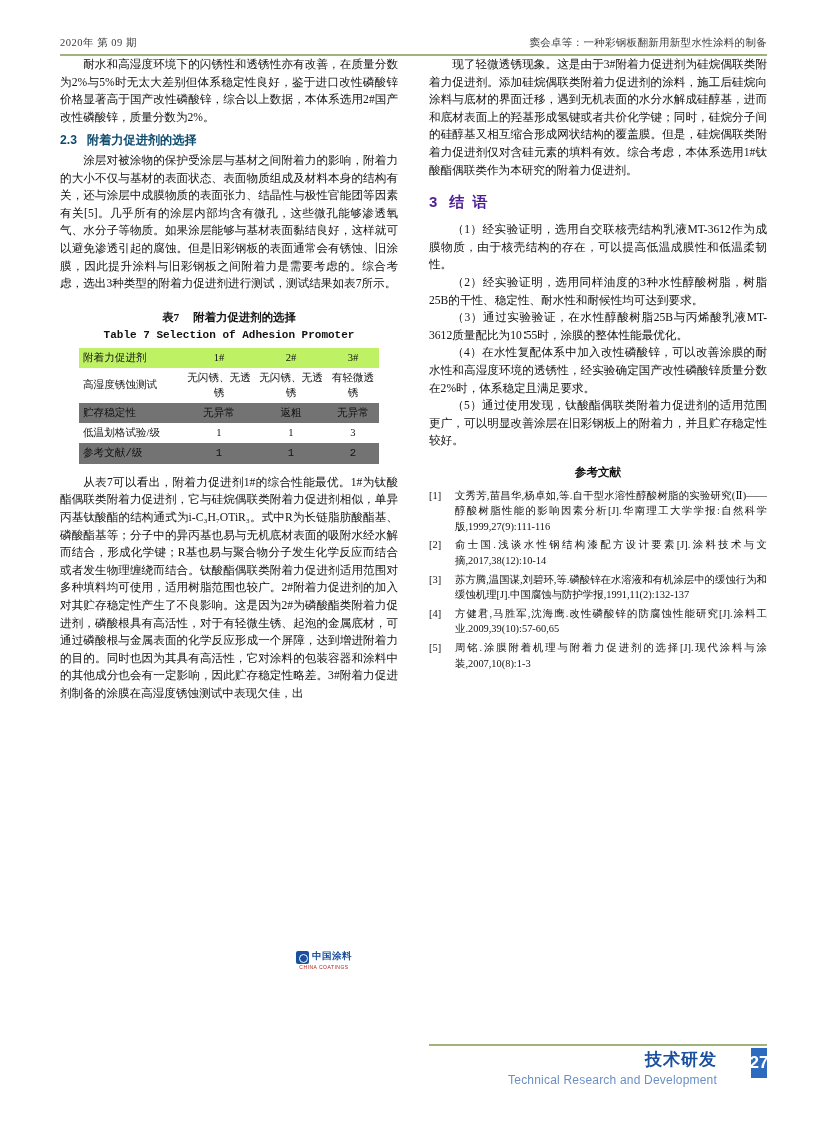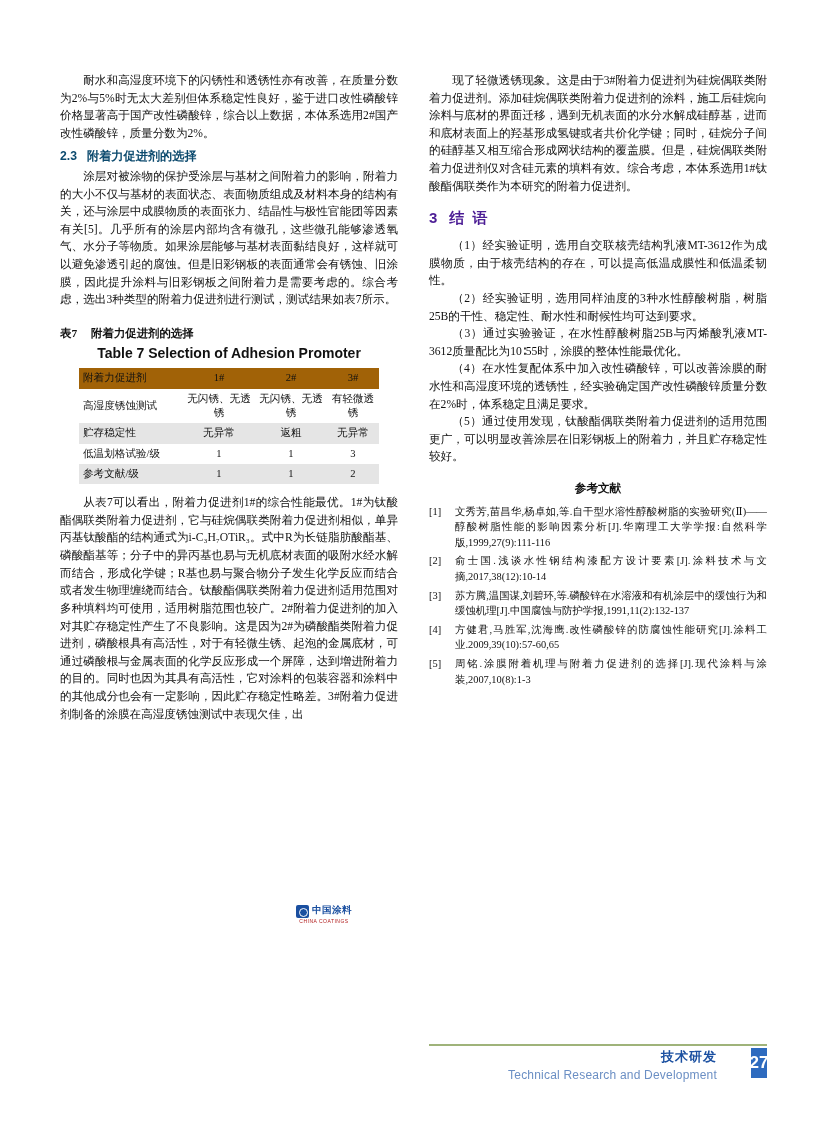--- a/index.html
+++ b/index.html
@@ -29,21 +29,21 @@
     color: #3c3c3c;
     padding-bottom: 4px;
     border-bottom: 2px solid #9fb37a;
   }
   .header .left { letter-spacing: 0.5px; }
   .header .right { letter-spacing: 0.3px; }
 
   
   .col {
     position: absolute;
-    top: 72px;
+    top: 56px;
     width: 338px;
     font-size: 11.6px;
     line-height: 1.52;
     text-align: justify;
     color: #111;
   }
   .col-left { left: 60px; }
   .col-right { left: 429px; }
 
   p { margin: 0; text-indent: 2em; }
@@ -63,70 +63,70 @@
     margin: 12px 0 7px 0;
     letter-spacing: 2px;
     font-family: "Liberation Sans", sans-serif;
     color: #4c1d95;
   }
   .sec-big .num { margin-right: 12px; letter-spacing: 0; }
 
   
   .table-wrap { margin: 16px 0 10px 0; }
   .tbl-cap {
-    text-align: left;
+    text-align: center;
     font-size: 11.4px;
     font-weight: bold;
     margin-bottom: 1px;
   }
   .tbl-cap .gap { display:inline-block; width: 14px; }
   .tbl-cap-en {
     text-align: center;
-    font-size: 14px;
+    font-size: 11px;
     font-weight: bold;
     margin-bottom: 4px;
-    font-family: Liberation Sans, sans-serif;
+    font-family: Liberation Mono, monospace;
   }
   table.data {
     border-collapse: collapse;
     width: 300px;
     margin: 0 auto;
     font-size: 10.6px;
   }
   table.data td {
     border: none;
     padding: 3px 2px;
     text-align: center;
     line-height: 1.35;
   }
   table.data td.lbl { text-align: left; padding-left: 4px; width: 98px; }
-  table.data tr.shade td { background: #e5e5e5; }
+  table.data tr.shade td { background: #737373; font-family: Liberation Mono, monospace; }
   table.data tr.plain td { background: #ffffff; }
-  table.data tr.hdr td { background: #a16207; font-weight: normal; }
+  table.data tr.hdr td { background: #bef264; font-weight: normal; }
 
   
   .ref-title {
     text-align: center;
     font-weight: bold;
     font-size: 11.6px;
     margin: 14px 0 6px 0;
   }
   .ref {
     display: flex;
     font-size: 10.4px;
     line-height: 1.5;
     margin-bottom: 3px;
   }
   .ref .n { width: 26px; flex: 0 0 26px; }
   .ref .t { flex: 1; text-align: justify; }
 
   
   .footer-logo {
     position: absolute;
-    left: 296px; top: 904px;
+    left: 296px; top: 950px;
     text-align: center;
     font-size: 7px;
     color: #0a3f8f;
     font-family: "Liberation Sans", sans-serif;
   }
   .footer-logo .cn {
     font-size: 9.5px;
     font-weight: bold;
     color: #1a4fa0;
     letter-spacing: 0.5px;
@@ -153,21 +153,21 @@
     border: 1.5px solid #fff;
     border-radius: 50%;
   }
 
   .footer-right {
     position: absolute;
     right: 60px; top: 1048px;
     text-align: right;
   }
   .footer-right .cn {
-    font-size: 13px;
+    font-size: 17px;
     color: #1a4fa0;
     font-weight: bold;
     font-family: Liberation Serif, serif;
     letter-spacing: 1px;
   }
   .footer-right .en {
     font-size: 12px;
     color: #6b8fc4;
     font-family: "Liberation Sans", sans-serif;
     letter-spacing: 0.2px;
@@ -191,20 +191,24 @@
     left: 429px; top: 1044px;
     width: 338px; height: 2px;
     background: #9fb37a;
   }
 </style>
 </head>
 <body>
 
 <div class="page">
 
+  <div class="header">
+    <div class="left">2020年  第 09 期</div>
+    <div class="right">窦会卓等：一种彩钢板翻新用新型水性涂料的制备</div>
+  </div>
 
   <div class="col col-left">
 
     <p>耐水和高湿度环境下的闪锈性和透锈性亦有改善，在质量分数为2%与5%时无太大差别但体系稳定性良好，鉴于进口改性磷酸锌价格显著高于国产改性磷酸锌，综合以上数据，本体系选用2#国产改性磷酸锌，质量分数为2%。</p>
 
     <div class="sec-green">
       <span class="num">2.3</span><span>附着力促进剂的选择</span>
     </div>
 
     <p>涂层对被涂物的保护受涂层与基材之间附着力的影响，附着力的大小不仅与基材的表面状态、表面物质组成及材料本身的结构有关，还与涂层中成膜物质的表面张力、结晶性与极性官能团等因素有关[5]。几乎所有的涂层内部均含有微孔，这些微孔能够渗透氧气、水分子等物质。如果涂层能够与基材表面黏结良好，这样就可以避免渗透引起的腐蚀。但是旧彩钢板的表面通常会有锈蚀、旧涂膜，因此提升涂料与旧彩钢板之间附着力是需要考虑的。综合考虑，选出3种类型的附着力促进剂进行测试，测试结果如表7所示。</p>

